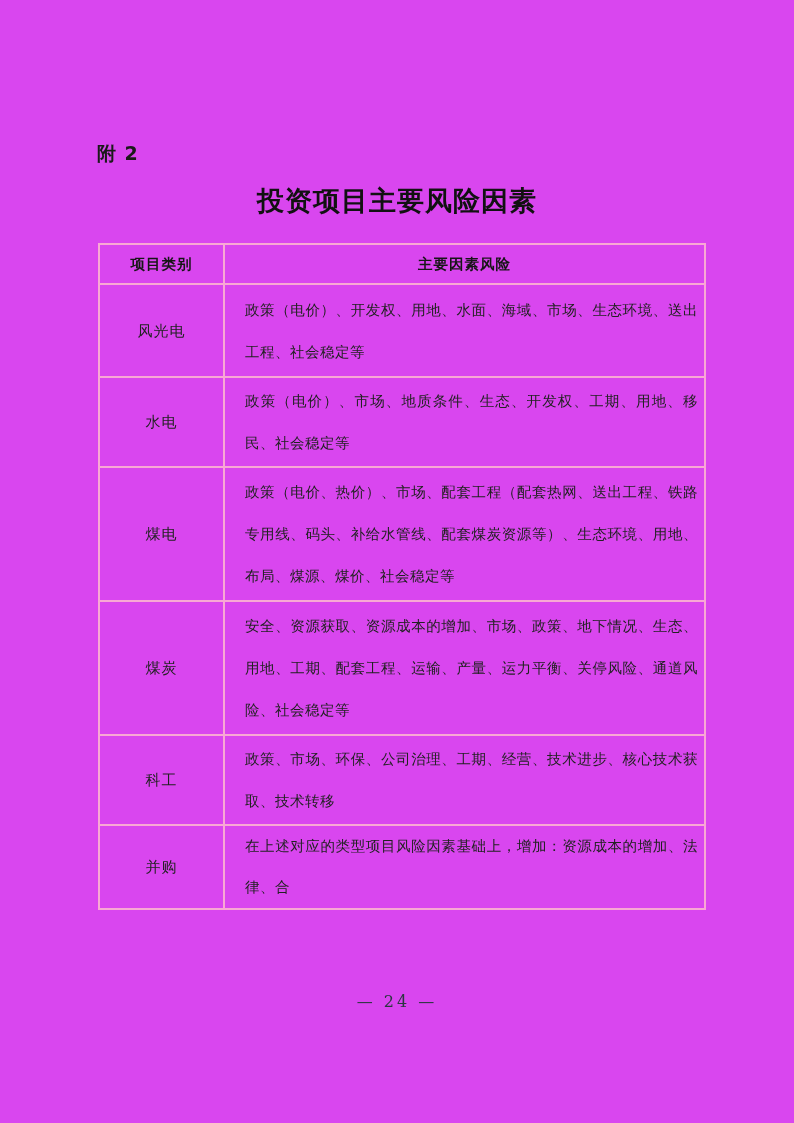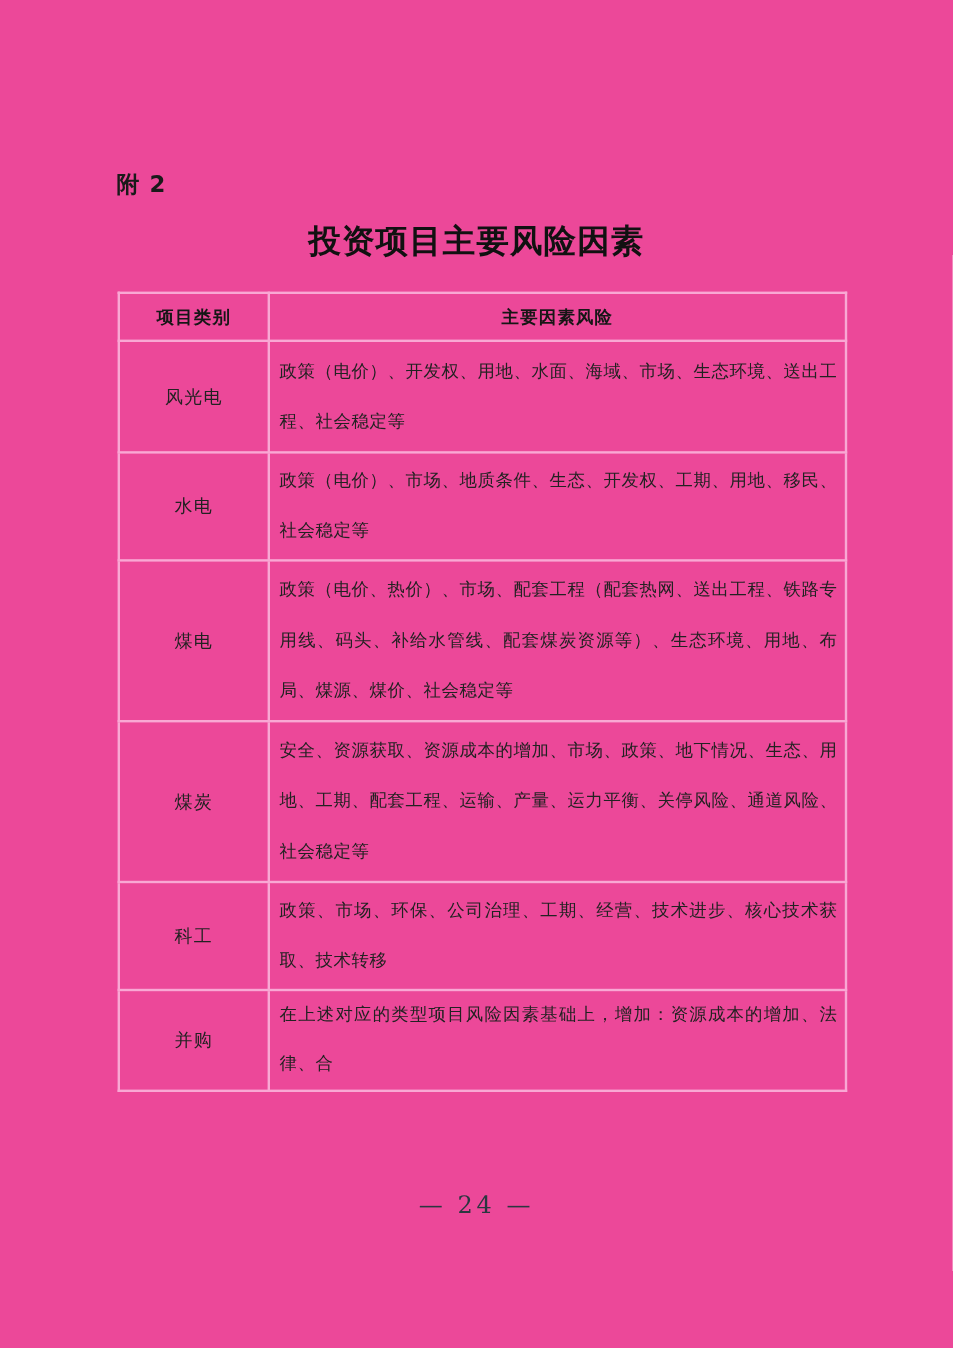--- a/index.html
+++ b/index.html
@@ -6,21 +6,21 @@
   html, body { background: #ffffff; }
   body {
     font-family: "DejaVu Serif", "Liberation Serif", serif;
     color: #1c1c1c;
   }
   .page {
     position: relative;
     width: 794px;
     height: 1123px;
     margin: 0 auto;
-    background: #ec4899;
+    background: #d946ef;
     overflow: hidden;
   }
   .attachment-label {
     position: absolute;
     left: 97px;
     top: 141px;
     font-family: "DejaVu Sans", "Liberation Sans", sans-serif;
     font-size: 19px;
     font-weight: bold;
     color: #1a1a1a;
@@ -68,40 +68,40 @@
     color: #222;
     line-height: 30px;
     letter-spacing: 1px;
     margin-left: 12px;
   }
   td.risks {
     vertical-align: middle;
     font-size: 14.5px;
     color: #222;
     line-height: 42px;
-    padding: 0 6px 0 8px;
+    padding: 0 6px 0 20px;
     text-align: justify;
     text-justify: inter-character;
     letter-spacing: 0.5px;
     overflow: hidden;
   }
   tr.h93  { height: 93px; }
   tr.h90  { height: 90px; }
   tr.h134 { height: 134px; }
   tr.h86  { height: 86px; }
   tr.h90b { height: 90px; }
   tr.h43  { height: 43px; }
   tr.h43 td.risks { line-height: 41px; }
   .page-footer {
     position: absolute;
     left: 0;
     top: 992px;
     width: 100%;
     text-align: center;
-    font-size: 20px;
+    font-size: 16px;
     color: #2b3740;
     letter-spacing: 3px;
   }
 </style>
 </head>
 <body>
 
 <div class="page">
 
   <div class="attachment-label">附 2</div>

